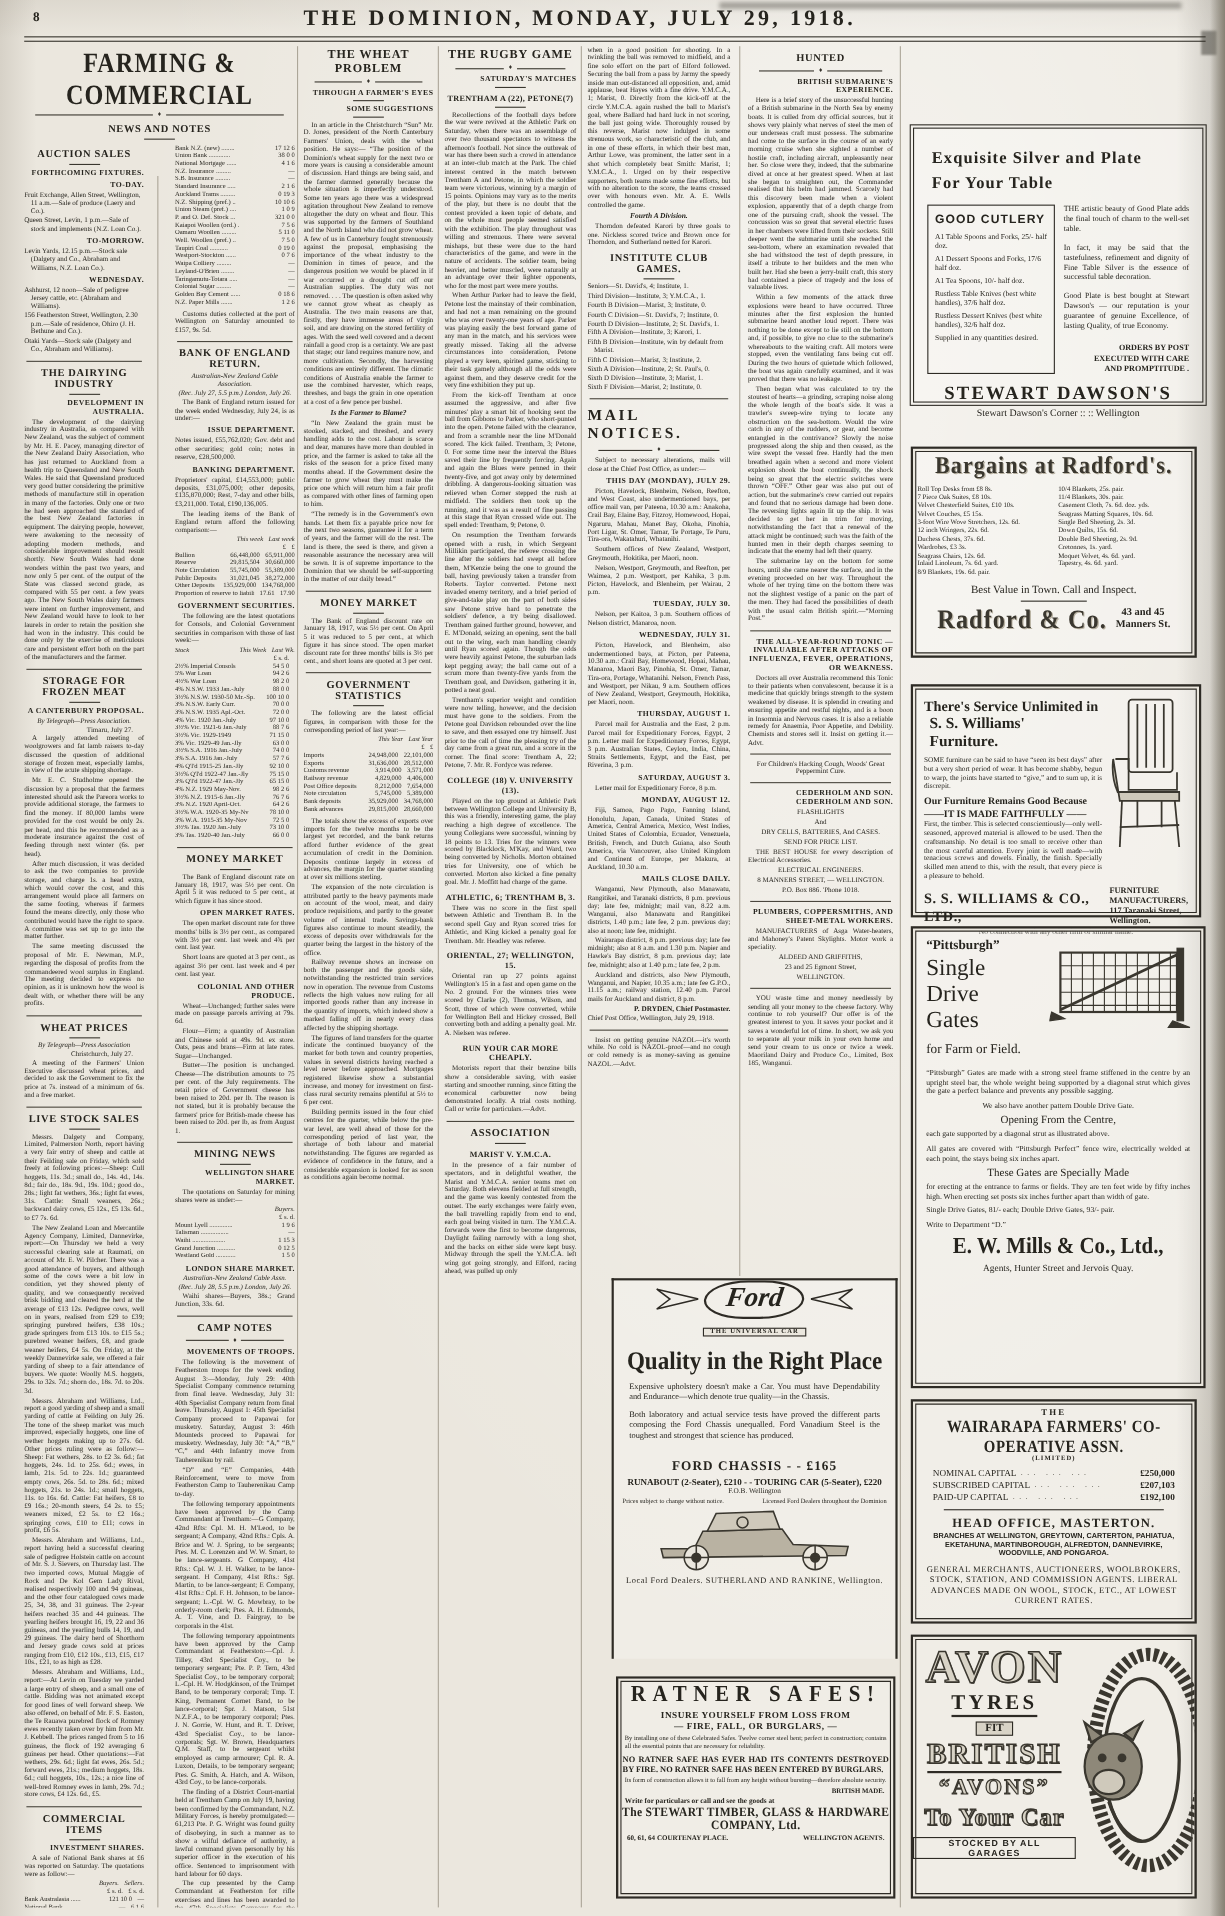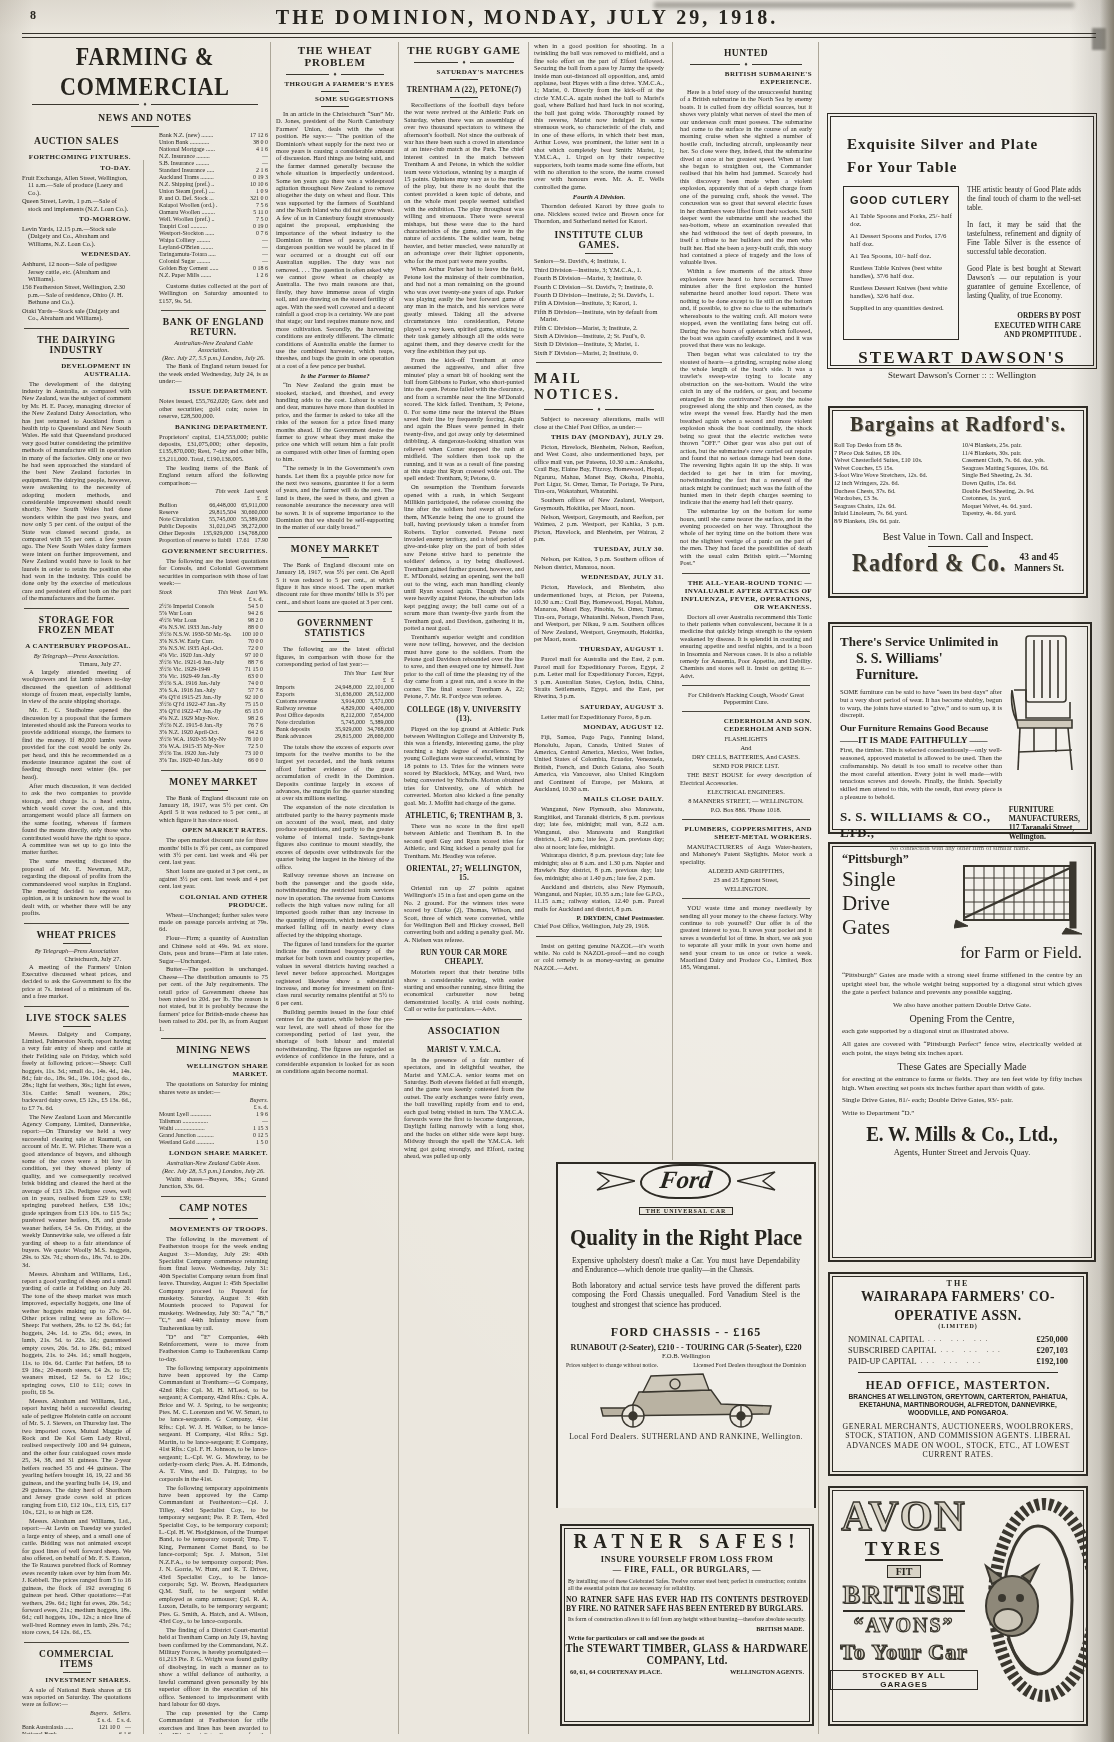--- a/index.html
+++ b/index.html
@@ -70,32 +70,32 @@
   .rad-item{font-size:6.2px;line-height:7.6px;}
   .rad-tag{font-size:10px;font-weight:normal;text-align:center;margin:6px 0 4px;}
   .rad-rule{width:60px;border-top:1px solid #2e2b25;margin:3px auto;}
   .rad-name{display:flex;justify-content:center;align-items:center;gap:8px;}
   .rad-name-main{font-size:22px;font-weight:bold;letter-spacing:1px;color:#3a372f;text-shadow:1px 1px 0 #b9b2a2;transform:scaleY(1.1);}
   .rad-name-addr{font-size:9.5px;font-weight:bold;text-align:center;line-height:11px;}
 
   
   .wil-flex{display:flex;gap:6px;}
   .wil-h1{font-size:13px;font-weight:bold;margin:2px 0 1px;}
-  .wil-h2{font-size:14px;font-weight:bold;margin:0 16px 5px;}
+  .wil-h2{font-size:14px;font-weight:bold;margin:0 5px 5px;}
   .wil-p{font-size:6.6px;line-height:7.8px;text-align:justify;margin-bottom:4px;}
   .wil-sub{font-size:9px;font-weight:bold;margin:2px 0 1px;}
   .wil-name{font-size:13px;font-weight:bold;letter-spacing:.5px;margin-top:4px;}
   .wil-desc{font-size:7.6px;font-weight:bold;line-height:9px;}
   .wil-note{font-size:6.8px;text-align:center;margin-top:3px;}
 
   
   .pit-top{display:flex;}
   .pit-brand{font-size:12px;font-weight:bold;}
   .pit-line{font-size:21px;line-height:24px;}
-  .pit-line4{font-size:17px;margin:2px 0 6px;text-align:right;}
+  .pit-line4{font-size:12px;margin:2px 0 6px;}
   .pit-p{font-size:7px;line-height:8.6px;text-align:justify;margin-bottom:4px;}
   .pit-sub{font-size:10px;text-align:center;margin:3px 0;}
   .pit-name{font-size:19px;font-weight:bold;text-align:center;margin-top:5px;transform:scaleY(1.1);}
   .pit-addr{font-size:8.5px;text-align:center;margin-top:2px;}
 
   
   .wai-the{font-size:8px;font-weight:bold;text-align:center;letter-spacing:2px;margin-top:5px;}
   .wai-name{font-size:13.5px;font-weight:bold;text-align:center;letter-spacing:.5px;transform:scaleY(1.15);margin:2px 0 1px;}
   .wai-lim{font-size:6px;font-weight:bold;text-align:center;letter-spacing:1px;}
   .wai-caps{margin:5px 18px 4px;}

